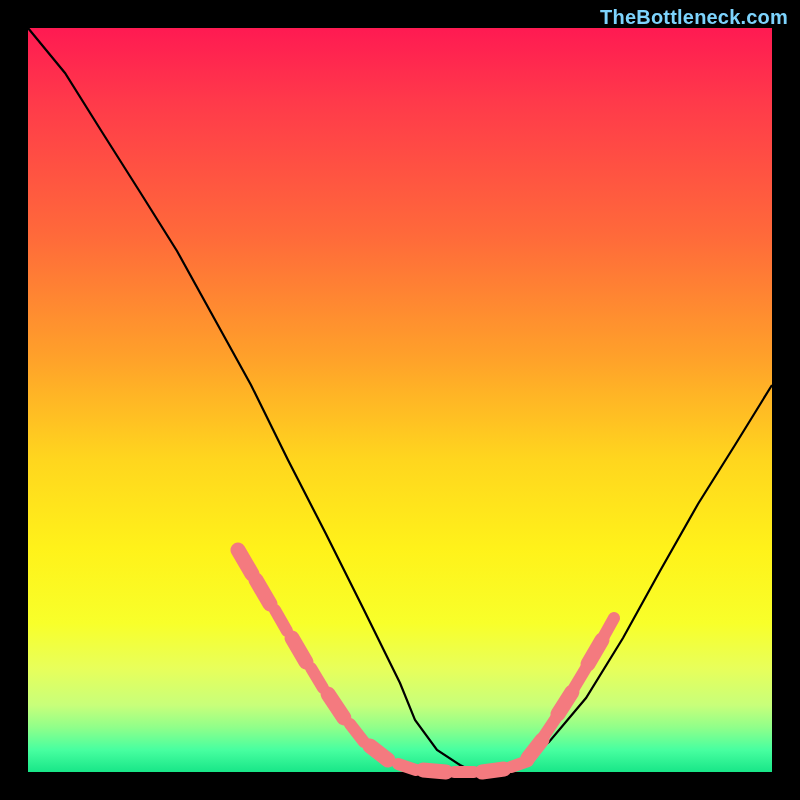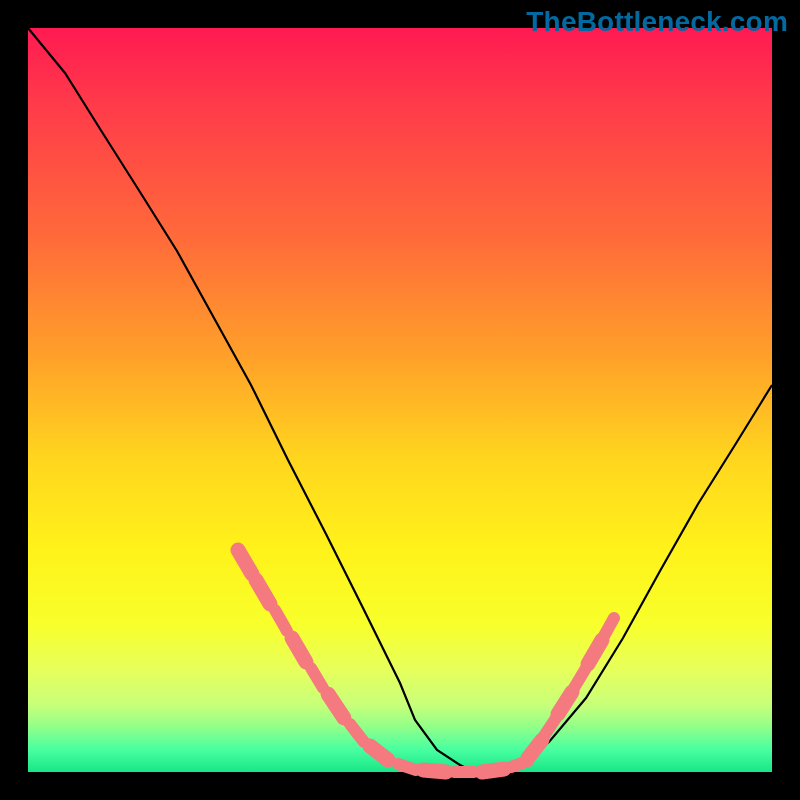--- a/index.html
+++ b/index.html
@@ -38,22 +38,22 @@
       #c8ff7a 91%,
       #90ff8a 94%,
       #48ffa0 97%,
       #18e688 100%
     );
   }
   .watermark {
     position: absolute;
     top: 6px;
     right: 12px;
-    color: #0369a1;
-    font-size: 28px;
+    color: #7dd3fc;
+    font-size: 20px;
     font-weight: 600;
     letter-spacing: 0.2px;
     pointer-events: none;
     user-select: none;
   }
   svg.curve {
     position: absolute;
     left: 0; top: 0;
     width: 744px;
     height: 744px;

